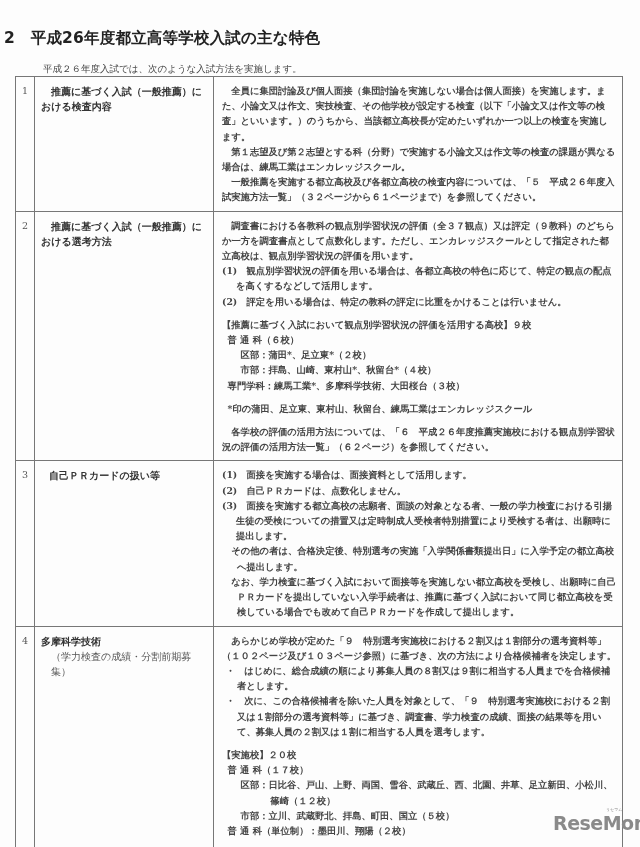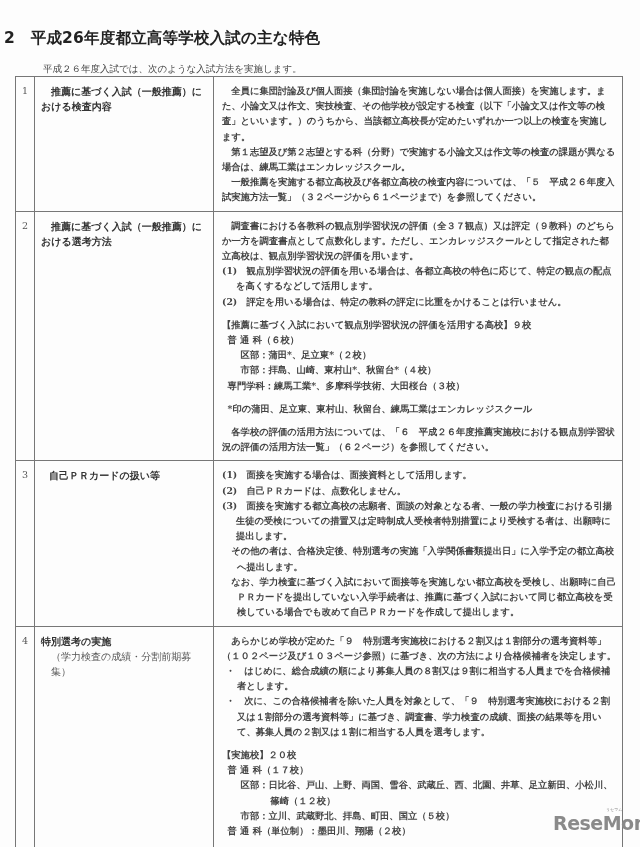--- a/index.html
+++ b/index.html
@@ -91,21 +91,21 @@
       <p class="hang">(2)　自己ＰＲカードは、点数化しません。</p>
       <p class="hang">(3)　面接を実施する都立高校の志願者、面談の対象となる者、一般の学力検査における引揚生徒の受検についての措置又は定時制成人受検者特別措置により受検する者は、出願時に提出します。</p>
       <p class="hang2" style="text-indent:-0.6em;padding-left:1.6em;">その他の者は、合格決定後、特別選考の実施「入学関係書類提出日」に入学予定の都立高校へ提出します。</p>
       <p class="hang2" style="text-indent:-0.6em;padding-left:1.6em;">なお、学力検査に基づく入試において面接等を実施しない都立高校を受検し、出願時に自己ＰＲカードを提出していない入学手続者は、推薦に基づく入試において同じ都立高校を受検している場合でも改めて自己ＰＲカードを作成して提出します。</p>
     </td>
   </tr>
 
   <tr style="height:235px;">
     <td class="num">4</td>
     <td class="item">
-      <div>特別選考の実施</div>
+      <div>多摩科学技術</div>
       <div class="sub">（学力検査の成績・分割前期募集）</div>
     </td>
     <td class="content">
       <p class="indent1">あらかじめ学校が定めた「９　特別選考実施校における２割又は１割部分の選考資料等」（１０２ページ及び１０３ページ参照）に基づき、次の方法により合格候補者を決定します。</p>
       <p class="hang2">・　はじめに、総合成績の順により募集人員の８割又は９割に相当する人員までを合格候補者とします。</p>
       <p class="hang2">・　次に、この合格候補者を除いた人員を対象として、「９　特別選考実施校における２割又は１割部分の選考資料等」に基づき、調査書、学力検査の成績、面接の結果等を用いて、募集人員の２割又は１割に相当する人員を選考します。</p>
       <div class="gap"></div>
       <p>【実施校】２０校</p>
       <p class="l1">普 通 科（１７校）</p>
       <p class="l2h">区部：日比谷、戸山、上野、両国、雪谷、武蔵丘、西、北園、井草、足立新田、小松川、篠崎（１２校）</p>

